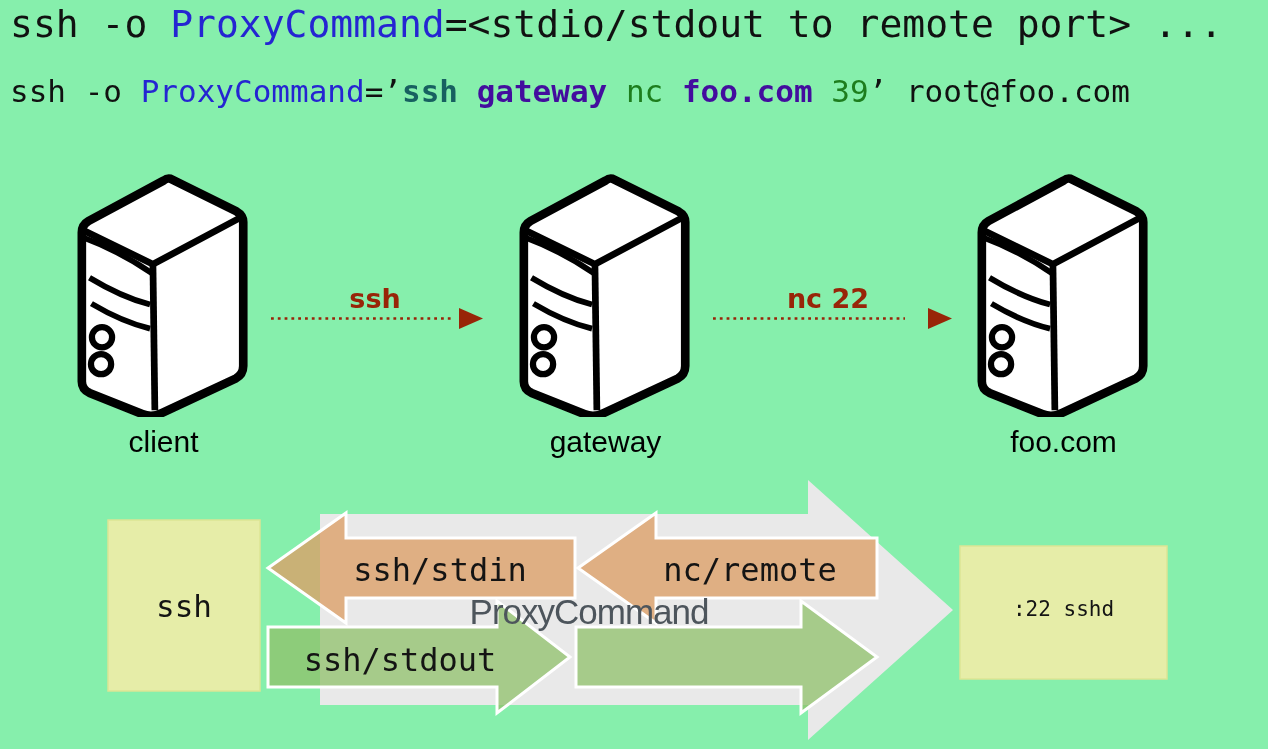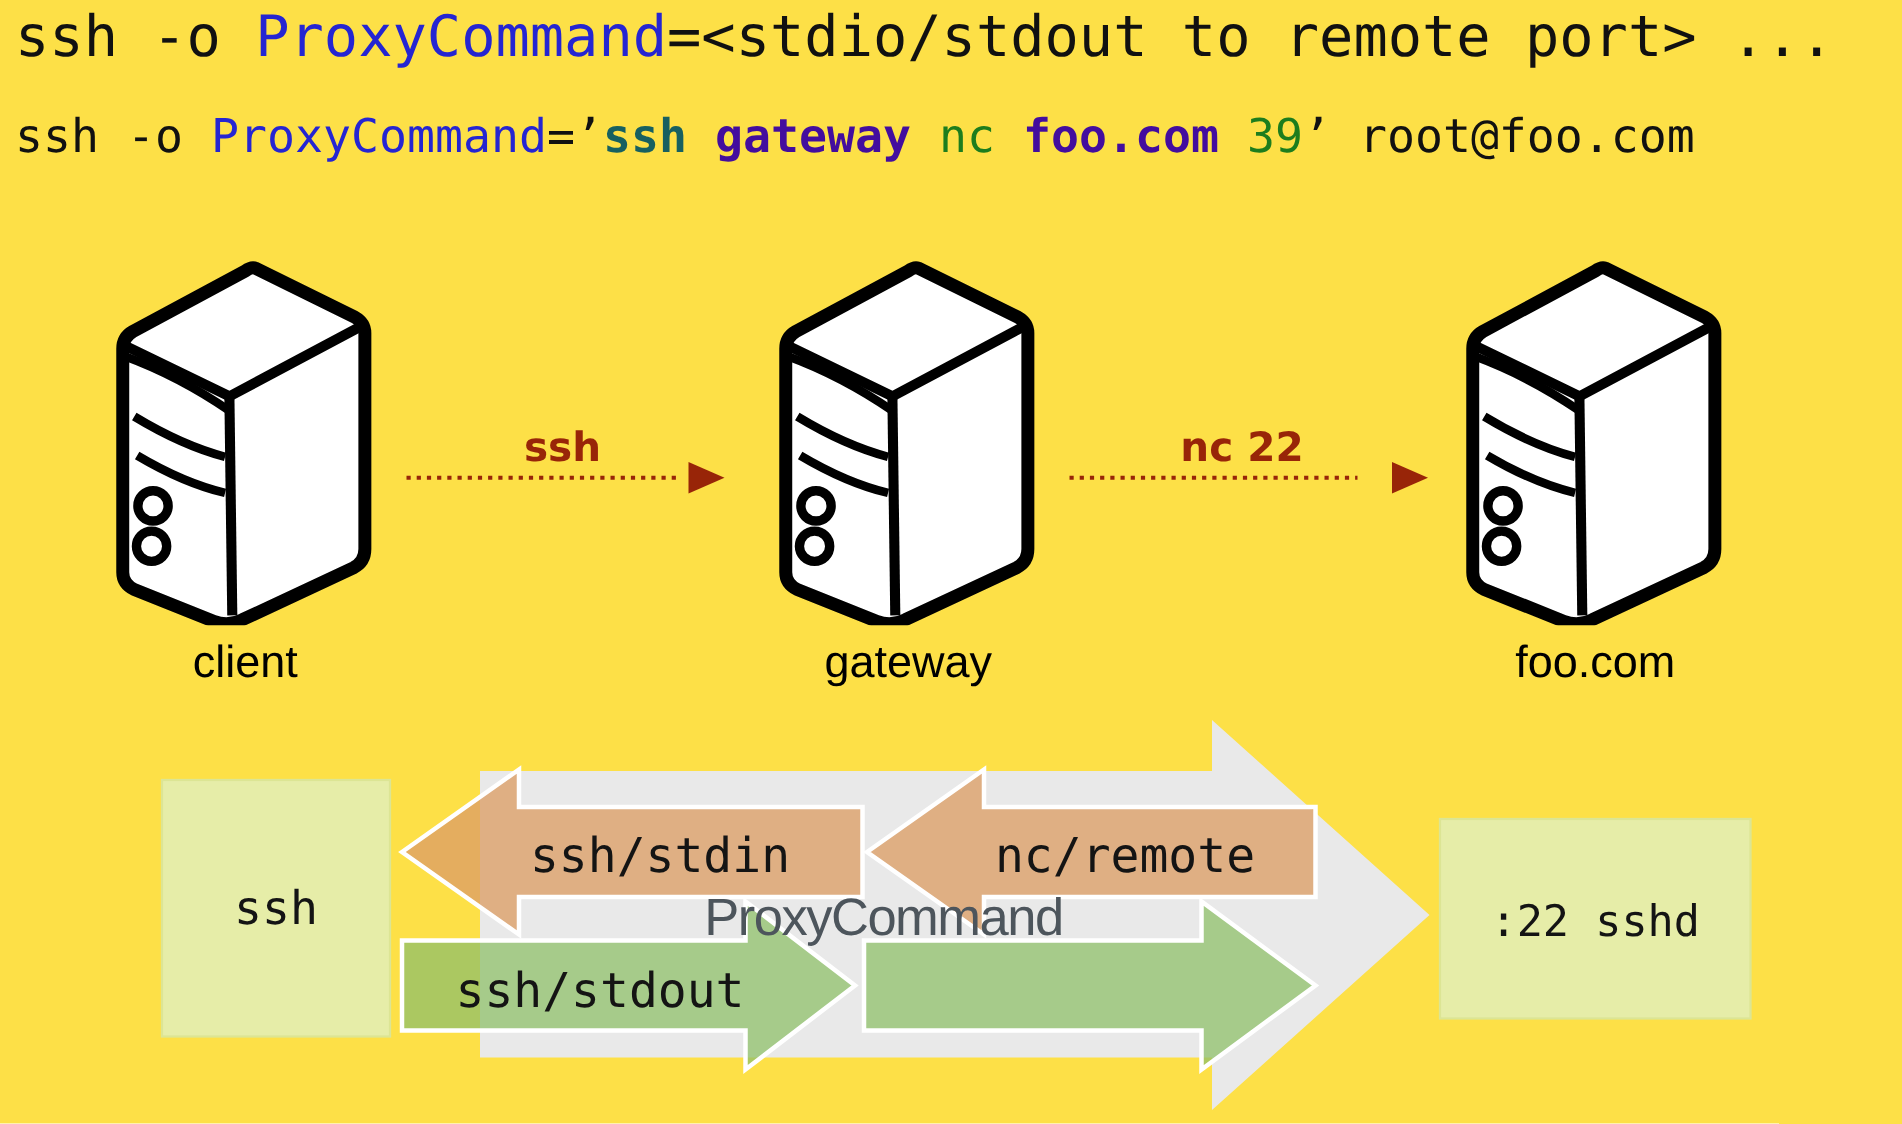--- a/index.html
+++ b/index.html
@@ -1,16 +1,16 @@
 <!DOCTYPE html>
 <html><head>
 <meta charset="utf-8">
 <style>
   html,body{margin:0;padding:0;background:#fff;}
-  .canvas{position:relative;width:1268px;height:749px;background:#fde047;overflow:hidden;
+  .canvas{position:relative;width:1268px;height:749px;background:#86efac;overflow:hidden;
           font-family:"DejaVu Sans Mono","Liberation Mono",monospace;color:#111;}
   .abs{position:absolute;}
   
   .cmd{white-space:pre;}
   .cmd1{left:10px;top:4px;font-size:38px;line-height:40px;}
   .cmd2{left:10px;top:75px;font-size:31px;line-height:33px;}
   .kw{color:#2525d2;}
   .tok-teal{color:#176060;font-weight:bold;}
   .tok-purple{color:#430d9e;font-weight:bold;}
   .tok-green{color:#1d7d1d;font-weight:normal;}
@@ -79,21 +79,21 @@
     <polygon points="320,514 808,514 808,480 953,610 808,740 808,705 320,705" fill="#e9e9e9"></polygon>
     <rect x="108" y="520" width="152" height="171" fill="#e6eda8" stroke="#dce594" stroke-width="1.5"></rect>
     <rect x="960" y="546" width="207" height="133" fill="#e6eda8" stroke="#dce594" stroke-width="1.5"></rect>
     <polygon points="268,568 346,513 346,538 575,538 575,598 346,598 346,623" fill="#dd9f66" fill-opacity="0.78" stroke="#fff" stroke-width="3"></polygon>
     <polygon points="578,568 656,513 656,538 877,538 877,598 656,598 656,623" fill="#dd9f66" fill-opacity="0.78" stroke="#fff" stroke-width="3"></polygon>
     <polygon points="268,627 497,627 497,601 570,657 497,713 497,687 268,687" fill="#8fc06a" fill-opacity="0.75" stroke="#fff" stroke-width="3"></polygon>
     <polygon points="576,627 801,627 801,601 877,657 801,713 801,687 576,687" fill="#8fc06a" fill-opacity="0.75" stroke="#fff" stroke-width="3"></polygon>
   </svg>
 
   <div class="abs flow-txt" style="left:108px;top:588px;width:152px;font-size:31px">ssh</div>
-  <div class="abs flow-txt" style="left:960px;top:597px;width:207px;font-size:29px">:22 sshd</div>
+  <div class="abs flow-txt" style="left:960px;top:597px;width:207px;font-size:21px">:22 sshd</div>
 
   <div class="abs flow-txt" style="left:320px;top:551px;width:240px">ssh/stdin</div>
   <div class="abs flow-txt" style="left:630px;top:551px;width:240px">nc/remote</div>
   <div class="abs flow-txt" style="left:280px;top:641px;width:240px">ssh/stdout</div>
 
   <div class="abs pipe-label" style="left:437px;top:592px;width:304px">ProxyCommand</div>
 
 </div>
 
 </body></html>

